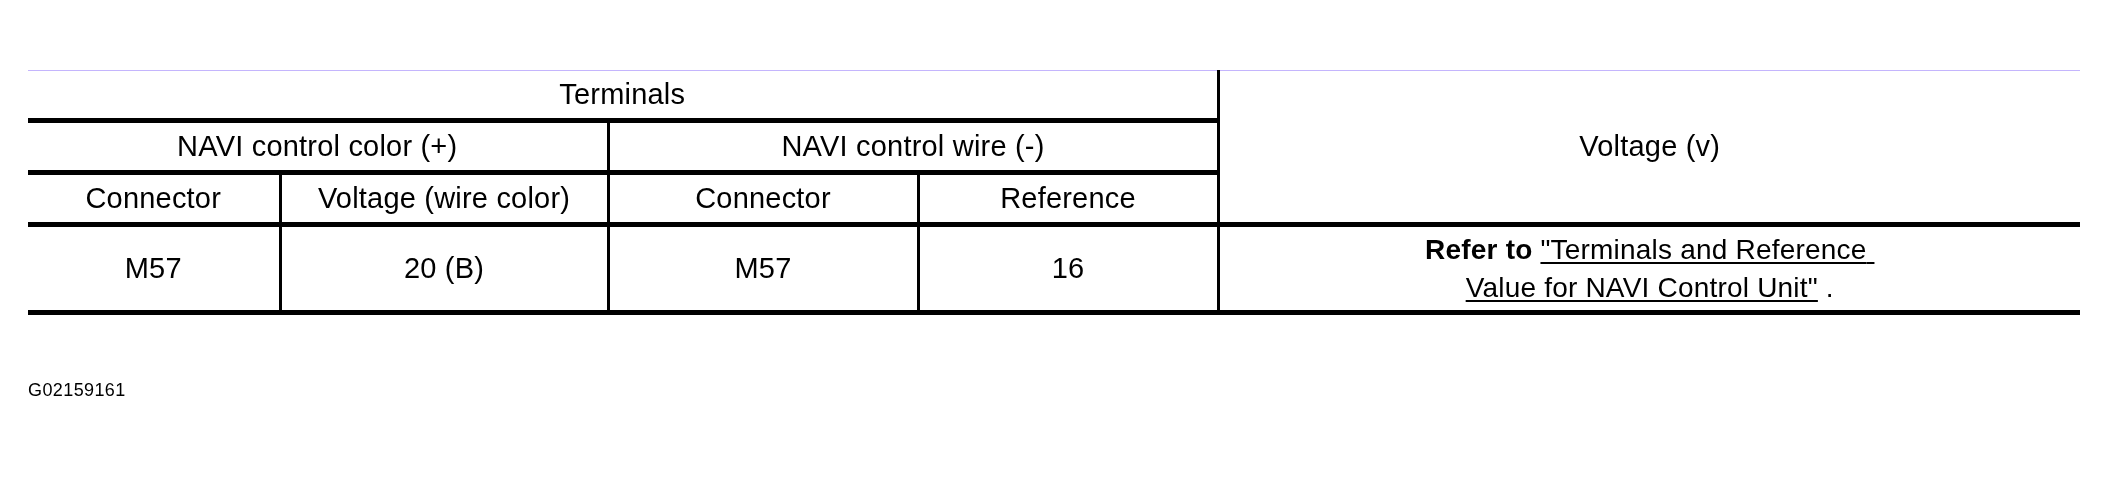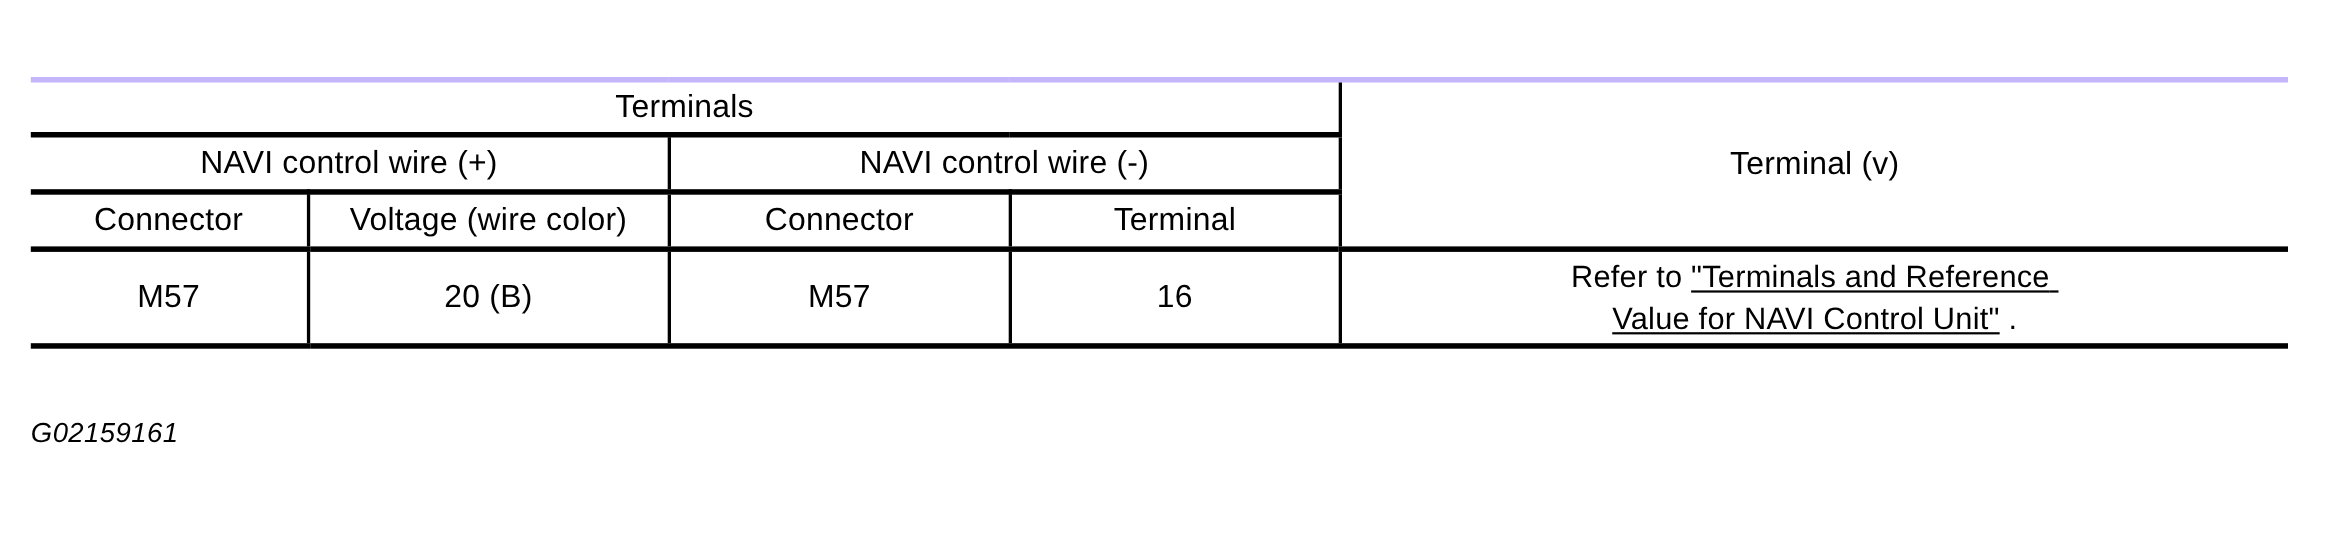--- a/index.html
+++ b/index.html
@@ -38,21 +38,21 @@
 
   .spec-table td {
     padding: 0;
     text-align: center;
     vertical-align: middle;
     font-weight: 400;
     letter-spacing: 0.2px;
   }
 
   
-  .rule-top    { border-top: 5px solid #c4b5fd; }
+  .rule-top    { border-top: 1px solid #c4b5fd; }
   .rule-bottom { border-bottom: 5px solid #000; }
 
   
   .vsep-right { border-right: 3px solid #000; }
 
   
   .r-terminals  { height: 50px; }
   .r-polarity   { height: 52px; }
   .r-subhead    { height: 52px; }
   .r-data       { height: 88px; }
@@ -70,72 +70,71 @@
     vertical-align: middle;
     padding-left: 14px;
     padding-right: 10px;
     font-size: 28px;
     line-height: 1.33;
   }
   .ref-line {
     white-space: nowrap;
   }
   .ref-lead {
-    font-weight: 400;
+    font-weight: 700;
   }
   .ref-link {
     text-decoration: underline;
     text-underline-offset: 3px;
     font-weight: 400;
   }
   .ref-period {
     font-weight: 400;
   }
 
   
   .caption {
     position: absolute;
     left: 28px;
     top: 380px;
-    font-size: 25px;
+    font-size: 18px;
     letter-spacing: 0.4px;
     font-weight: 400;
-    font-style: italic;
   }
 </style>
 </head>
 <body>
 
 <div class="page">
 
   <table class="spec-table">
     <colgroup>
       <col style="width:252px">
       <col style="width:328px">
       <col style="width:310px">
       <col style="width:300px">
       <col style="width:862px">
     </colgroup>
     <tbody>
 
       <tr class="r-terminals">
         <td class="rule-top rule-bottom cell-terminals vsep-right" colspan="4">Terminals</td>
-        <td class="rule-top rule-bottom cell-voltage" rowspan="3">Terminal (v)</td>
+        <td class="rule-top rule-bottom cell-voltage" rowspan="3">Voltage (v)</td>
       </tr>
 
       <tr class="r-polarity">
-        <td class="rule-bottom vsep-right" colspan="2">NAVI control wire (+)</td>
+        <td class="rule-bottom vsep-right" colspan="2">NAVI control color (+)</td>
         <td class="rule-bottom vsep-right" colspan="2">NAVI control wire (-)</td>
       </tr>
 
       <tr class="r-subhead">
         <td class="rule-bottom vsep-right">Connector</td>
         <td class="rule-bottom vsep-right">Voltage (wire color)</td>
         <td class="rule-bottom vsep-right">Connector</td>
-        <td class="rule-bottom vsep-right">Terminal</td>
+        <td class="rule-bottom vsep-right">Reference</td>
       </tr>
 
       <tr class="r-data">
         <td class="rule-bottom vsep-right">M57</td>
         <td class="rule-bottom vsep-right">20 (B)</td>
         <td class="rule-bottom vsep-right">M57</td>
         <td class="rule-bottom vsep-right">16</td>
         <td class="rule-bottom cell-ref">
           <div class="ref-line"><span class="ref-lead">Refer to</span><span>&nbsp;</span><span class="ref-link">"Terminals and Reference</span><span class="ref-link">&nbsp;</span></div>
           <div class="ref-line"><span class="ref-link">Value for NAVI Control Unit"</span><span>&nbsp;</span><span class="ref-period">.</span></div>

